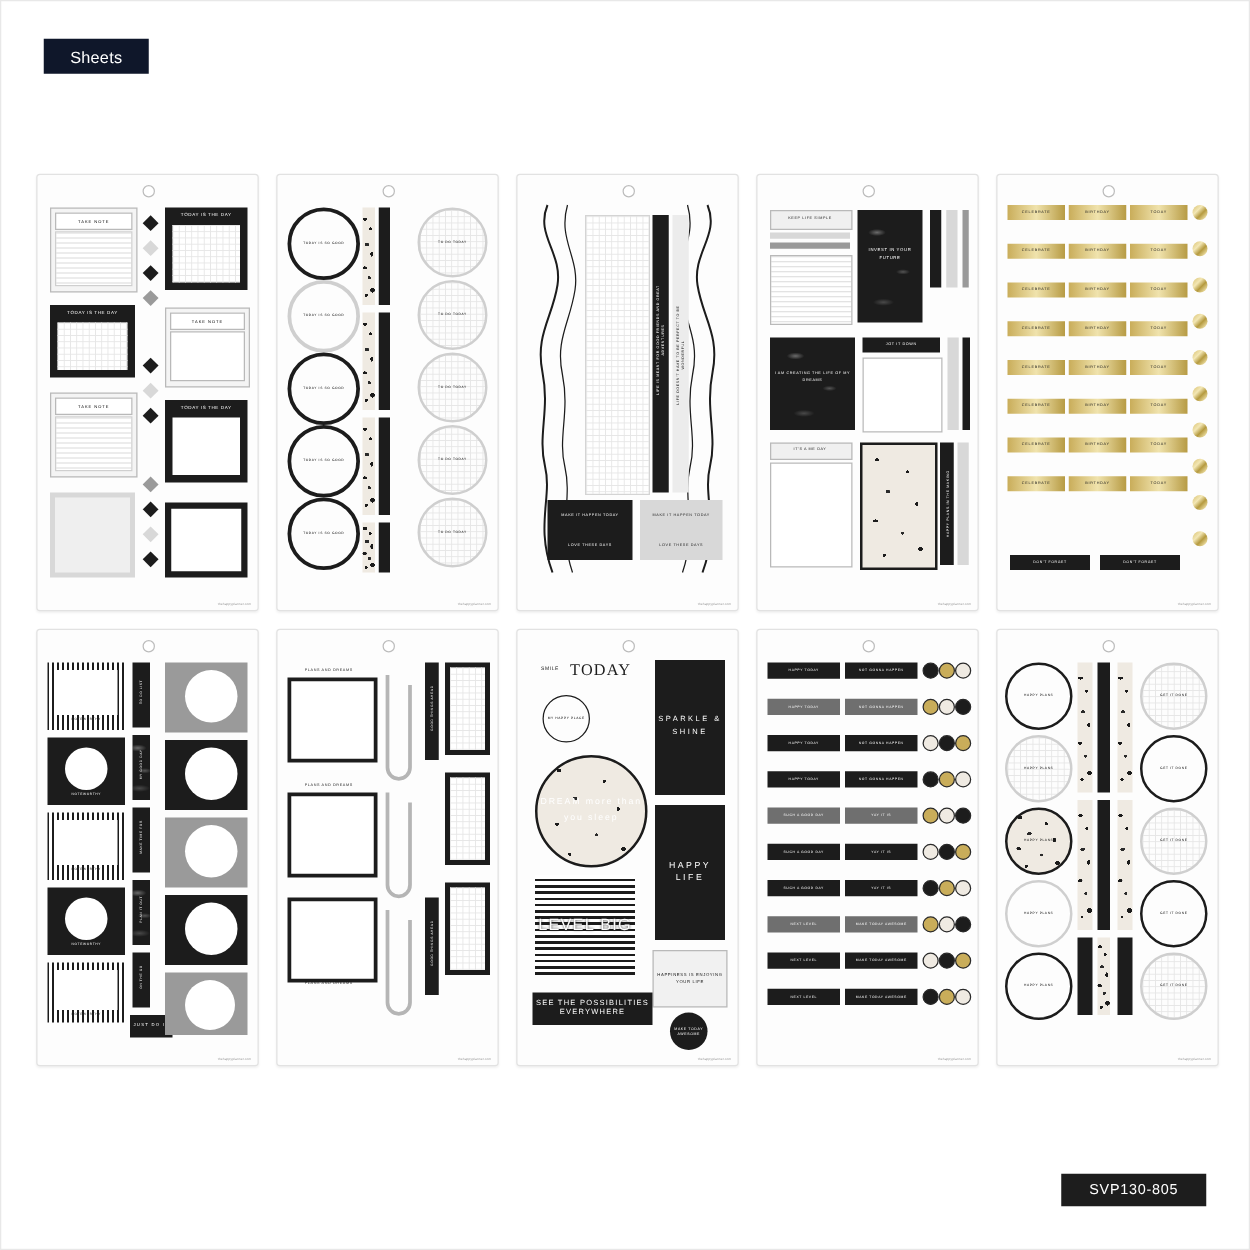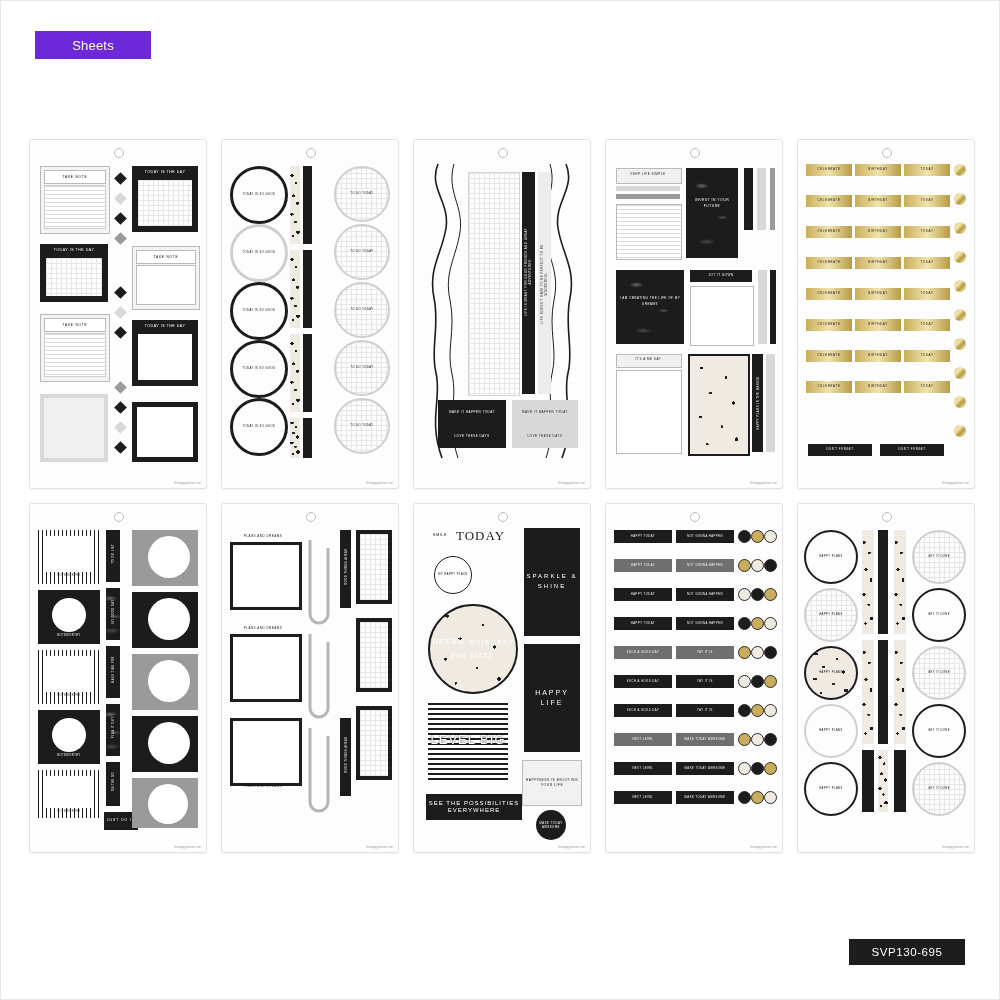--- a/index.html
+++ b/index.html
@@ -12,22 +12,22 @@
   .page{
     position:relative;
     width:1000px;height:1000px;
     background:#ffffff;
     box-sizing:border-box;
     border:1px solid #e8e8e8;
   }
   
   .tag{
     position:absolute;left:34px;top:30px;
-    width:116px;height:28px;
-    background:#6d28d9;color:#ffffff;
+    width:84px;height:28px;
+    background:#0f172a;color:#ffffff;
     display:flex;align-items:center;justify-content:center;
     font-size:13px;letter-spacing:.2px;
   }
   
   .sku{
     position:absolute;right:34px;bottom:34px;
     width:116px;height:26px;
     background:#1d1d1d;color:#ffffff;
     display:flex;align-items:center;justify-content:center;
     font-size:11.5px;letter-spacing:.6px;
@@ -656,15 +656,15 @@
         <div class="abs blk" style="left:58px;top:228px;width:12px;height:62px;"></div>
         <div class="abs leopard" style="left:74px;top:228px;width:10px;height:62px;"></div>
         <div class="abs blk" style="left:90px;top:228px;width:12px;height:62px;"></div>
       </div>
       <div class="credit">thehappyplanner.com</div>
     </div>
 
   </div>
 
   <div class="sku">
-    <span>SVP130-695</span>
+    <span>SVP130-805</span>
   </div>
 </div>
 
 </body></html>

